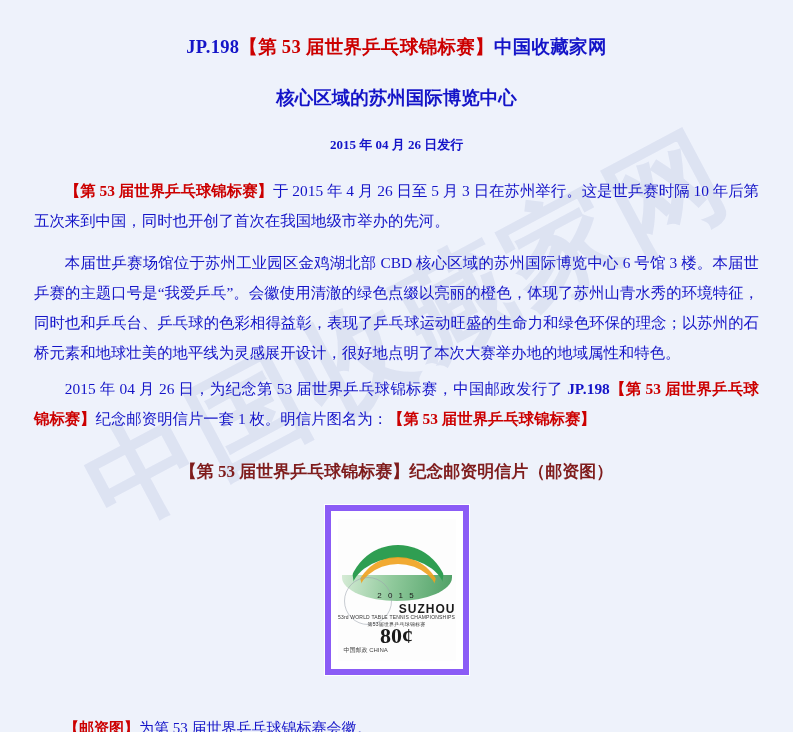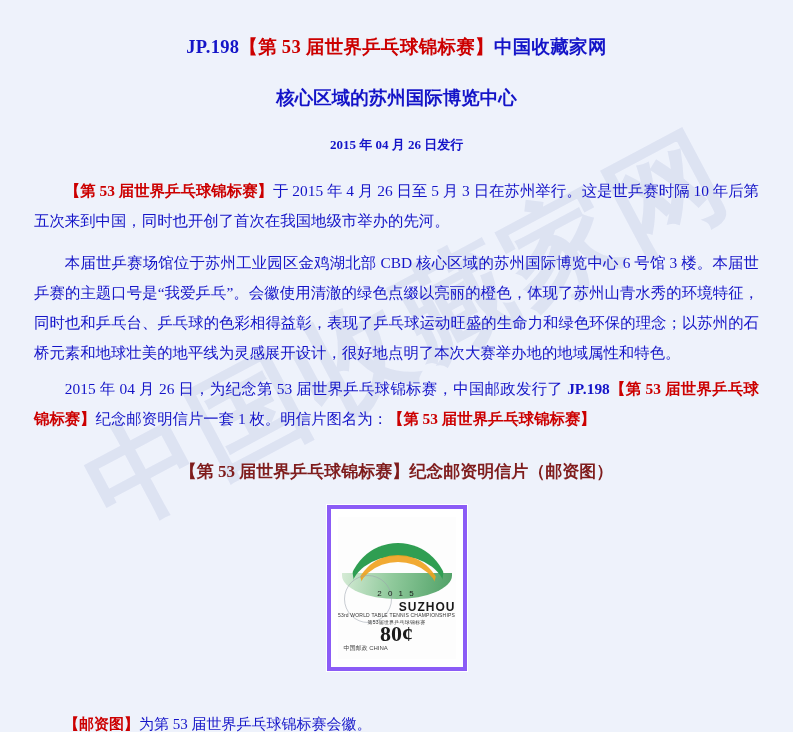--- a/index.html
+++ b/index.html
@@ -92,21 +92,21 @@
   }
   .stamp-wrap {
     margin-top: 22px;
     display: flex;
     justify-content: center;
   }
   .stamp {
     width: 132px;
     height: 158px;
     background: #ffffff;
-    border: 4px solid #8b5cf6;
+    border: 6px solid #8b5cf6;
     position: relative;
     box-shadow: 0 0 0 1px #ffffff;
   }
   .stamp-inner {
     position: absolute;
     left: 7px;
     top: 8px;
     right: 7px;
     bottom: 8px;
     background: #fdfdfd;

